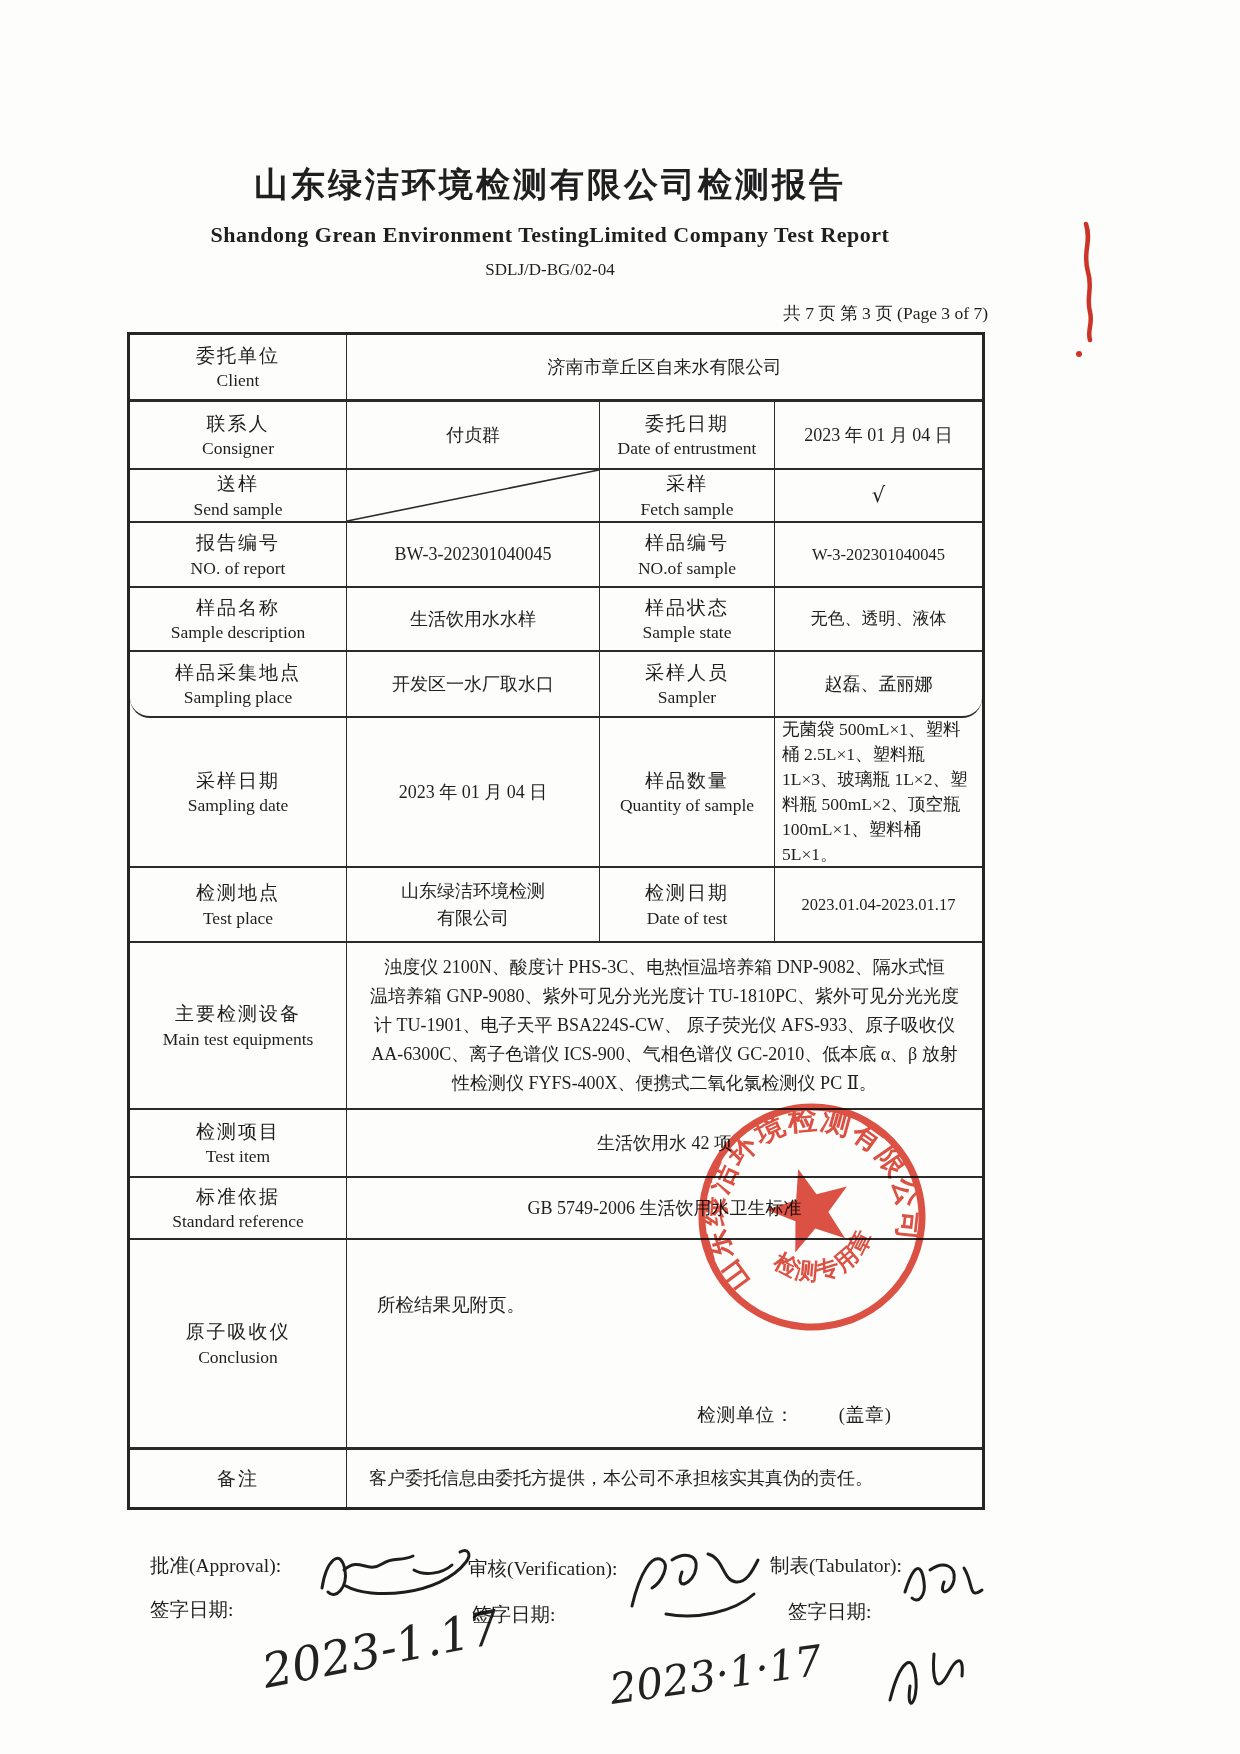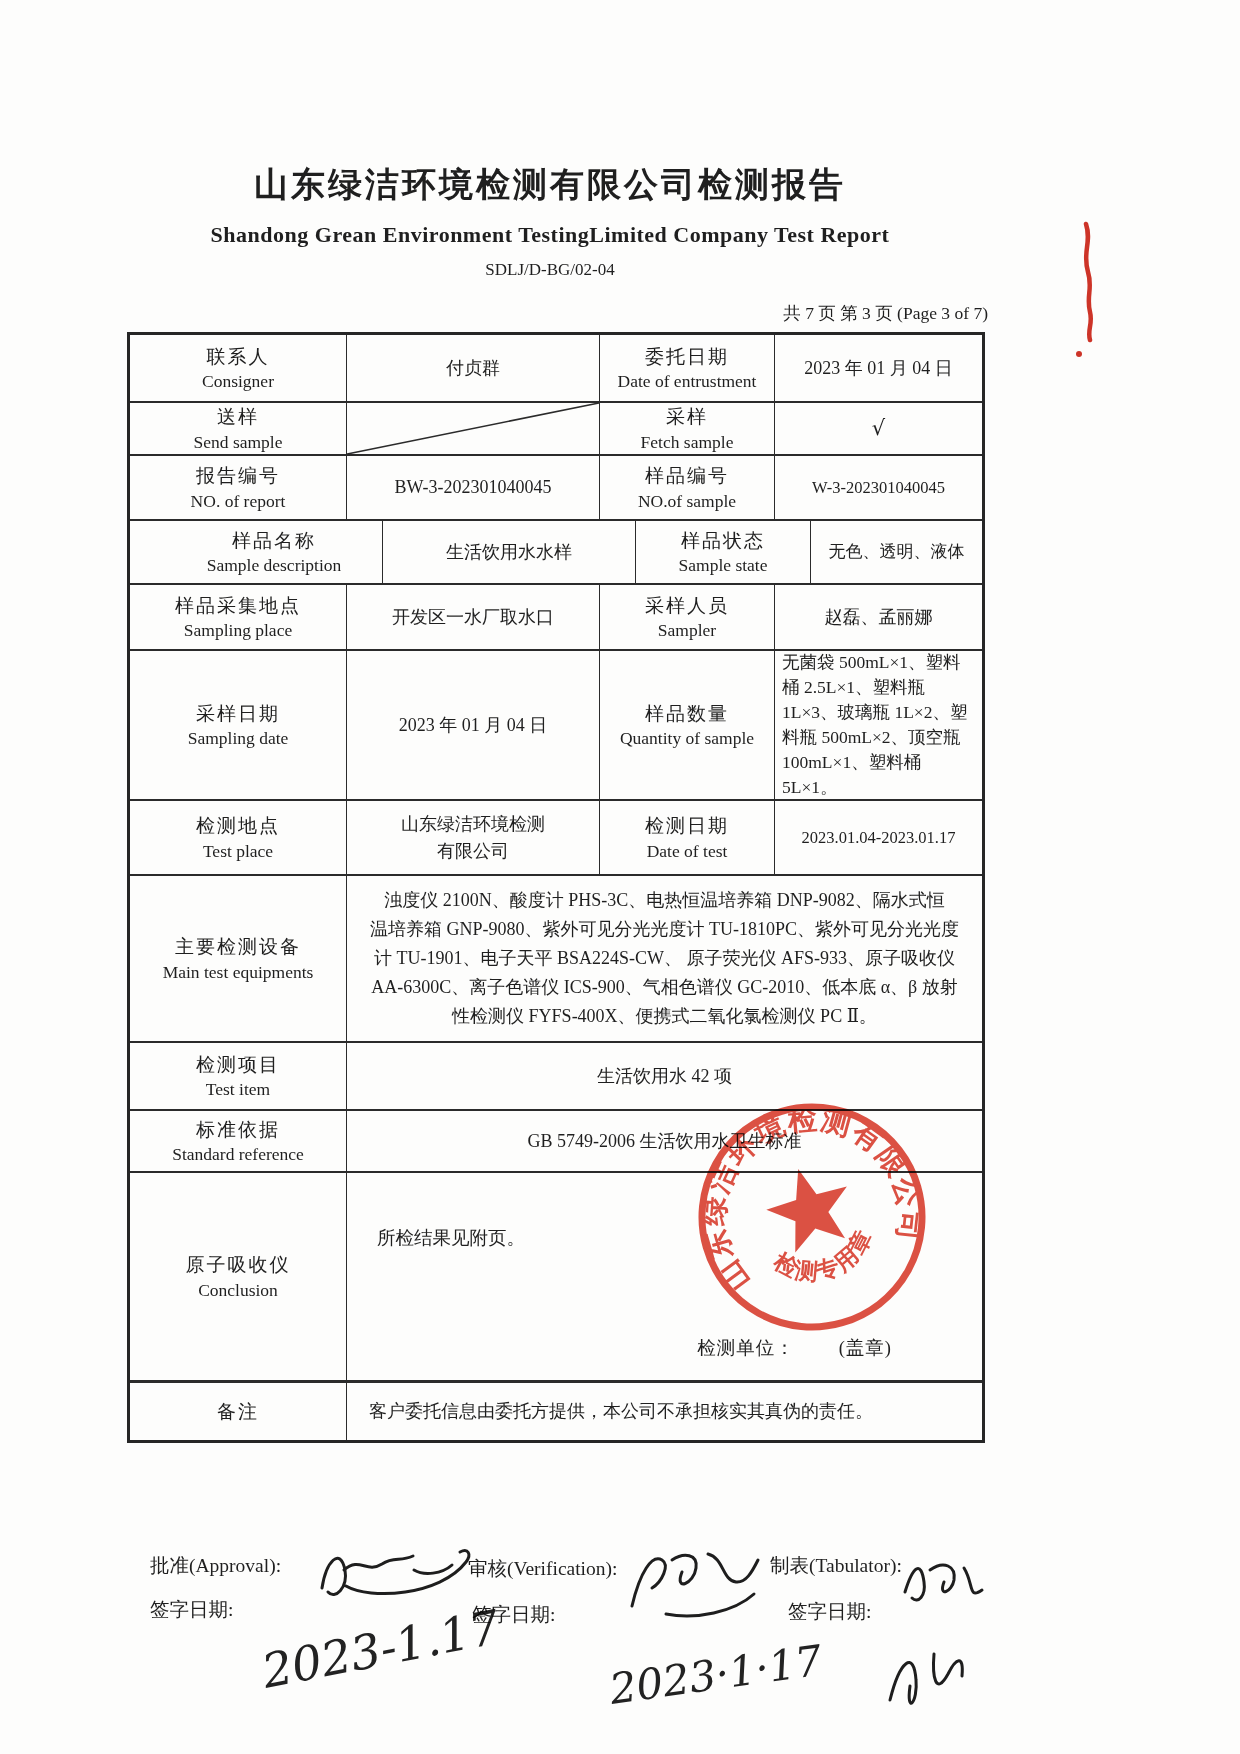--- a/index.html
+++ b/index.html
@@ -31,21 +31,21 @@
   .c4{flex:1;}
   .cmerge{flex:1;}
   .label .cn{font-size:19px;letter-spacing:2px;line-height:1.45;}
   .label .en{font-size:17.5px;letter-spacing:0;line-height:1.3;}
   .value{font-size:18px;line-height:1.45;}
   .pre{white-space:pre-line;}
   .left{align-items:flex-start;text-align:left;}
   .qty{font-size:17.5px;line-height:1.42;padding:4px 7px;}
   .equip{font-size:18px;line-height:1.62;}
   .r1{height:67px;}  .r2{height:68px;}  .r3{height:53px;}  .r4{height:65px;}
-  .r5{height:64px;padding-left:36px;}  .r6{height:66px;}  .r7{height:150px;} .r8{height:75px;}
+  .r5{height:64px;}  .r6{height:66px;border-radius:20px;}  .r7{height:150px;} .r8{height:75px;}
   .r9{height:167px;} .r10{height:68px;justify-content:space-between;} .r11{height:62px;} .r12{height:210px;}
   .r13{height:57px;}
   .diag-cell{position:relative;}
   .diag-cell svg{position:absolute;inset:0;width:100%;height:100%;}
   .check{font-size:21px;font-family:"DejaVu Sans",sans-serif;}
   .conclusion-cell{position:relative;display:block;padding:0;}
   .conclusion-text{position:absolute;left:30px;top:52px;font-size:18.5px;}
   .unit-line{position:absolute;right:90px;bottom:18px;font-size:18.5px;letter-spacing:1px;}
   .unit-line .seal-hint{margin-left:44px;}
   .remark-label{font-size:19px;letter-spacing:2px;}
@@ -72,20 +72,27 @@
 
 <div class="page">
 
   <div class="title-cn">山东绿洁环境检测有限公司检测报告</div>
   <div class="title-en">Shandong Grean Environment TestingLimited Company Test Report</div>
   <div class="doc-code">SDLJ/D-BG/02-04</div>
   <div class="page-indicator">共 7 页 第 3 页  (Page 3 of 7)</div>
 
   <div class="report-table">
 
+    <div class="tr r1 thick">
+      <div class="td c1 label">
+        <div class="cn">委托单位</div>
+        <div class="en">Client</div>
+      </div>
+      <div class="td cmerge value">济南市章丘区自来水有限公司</div>
+    </div>
 
     <div class="tr r2">
       <div class="td c1 label">
         <div class="cn">联系人</div>
         <div class="en">Consigner</div>
       </div>
       <div class="td c2 value">付贞群</div>
       <div class="td c3 label">
         <div class="cn">委托日期</div>
         <div class="en">Date of entrustment</div>

